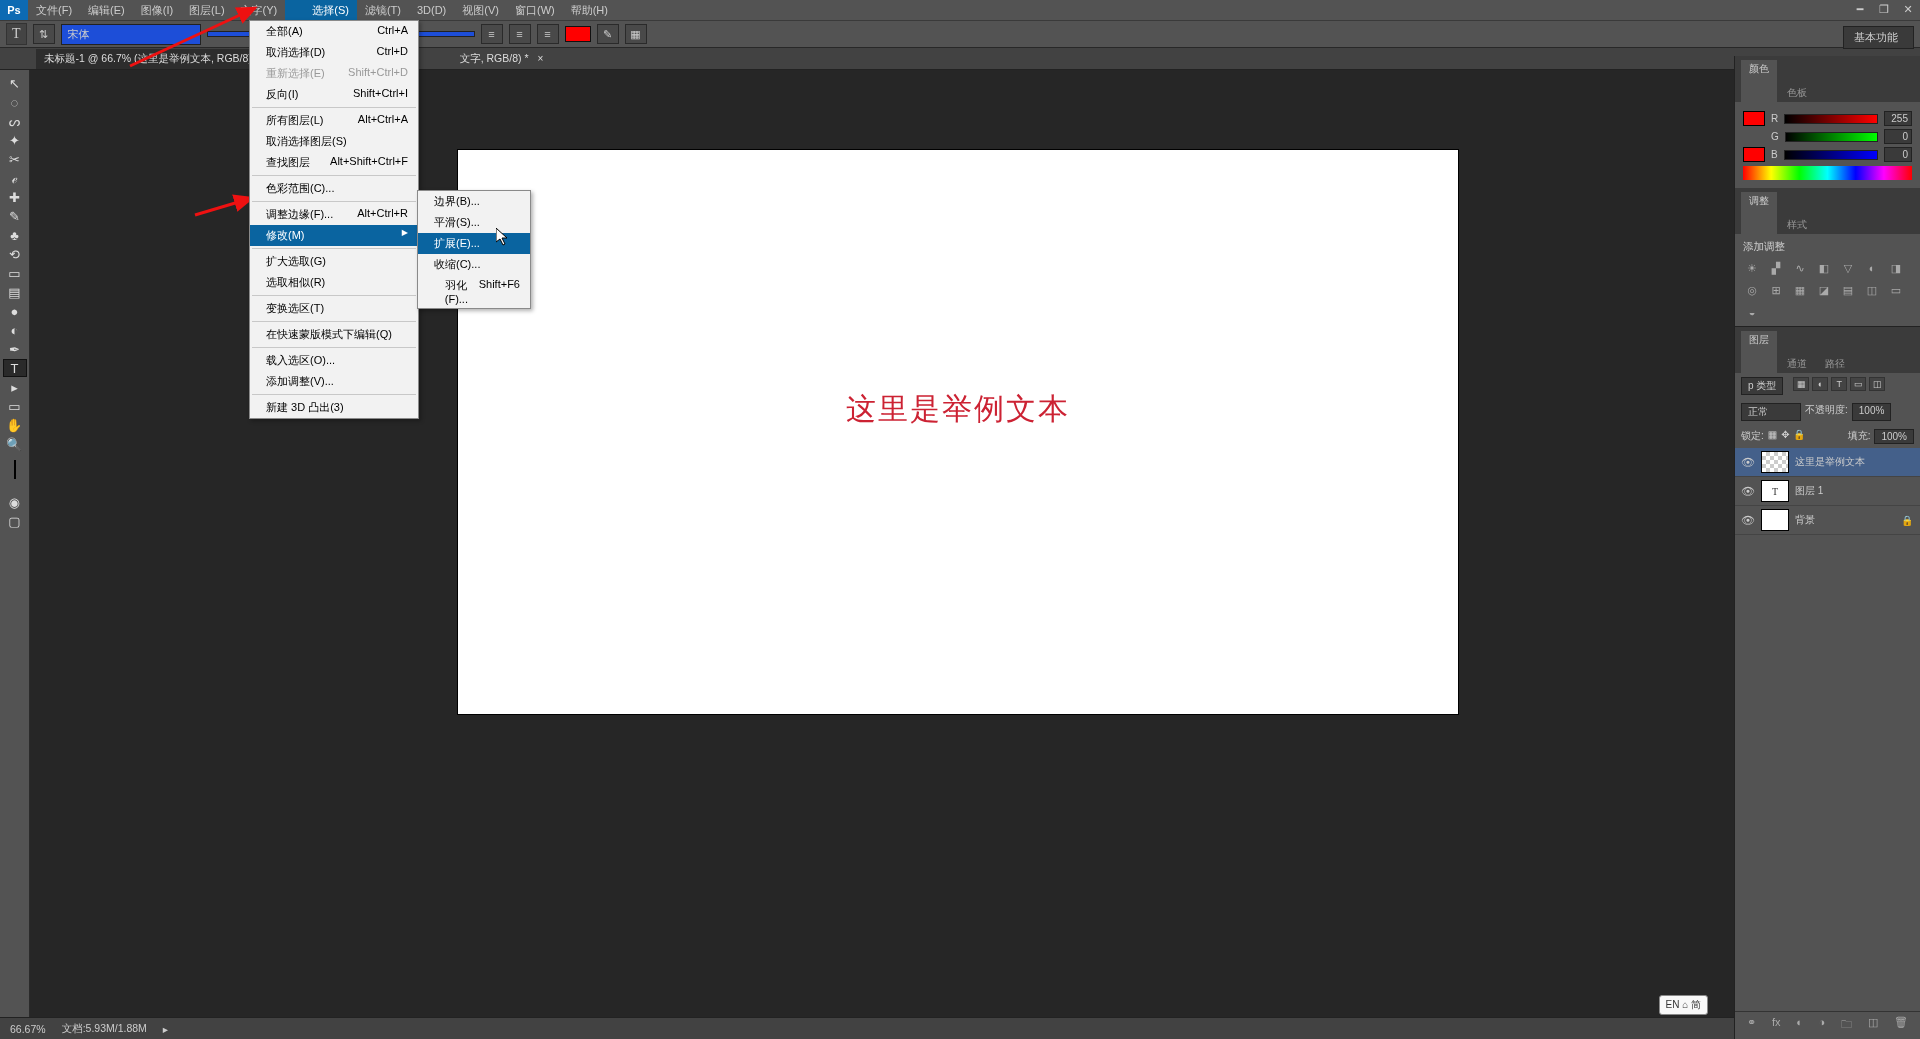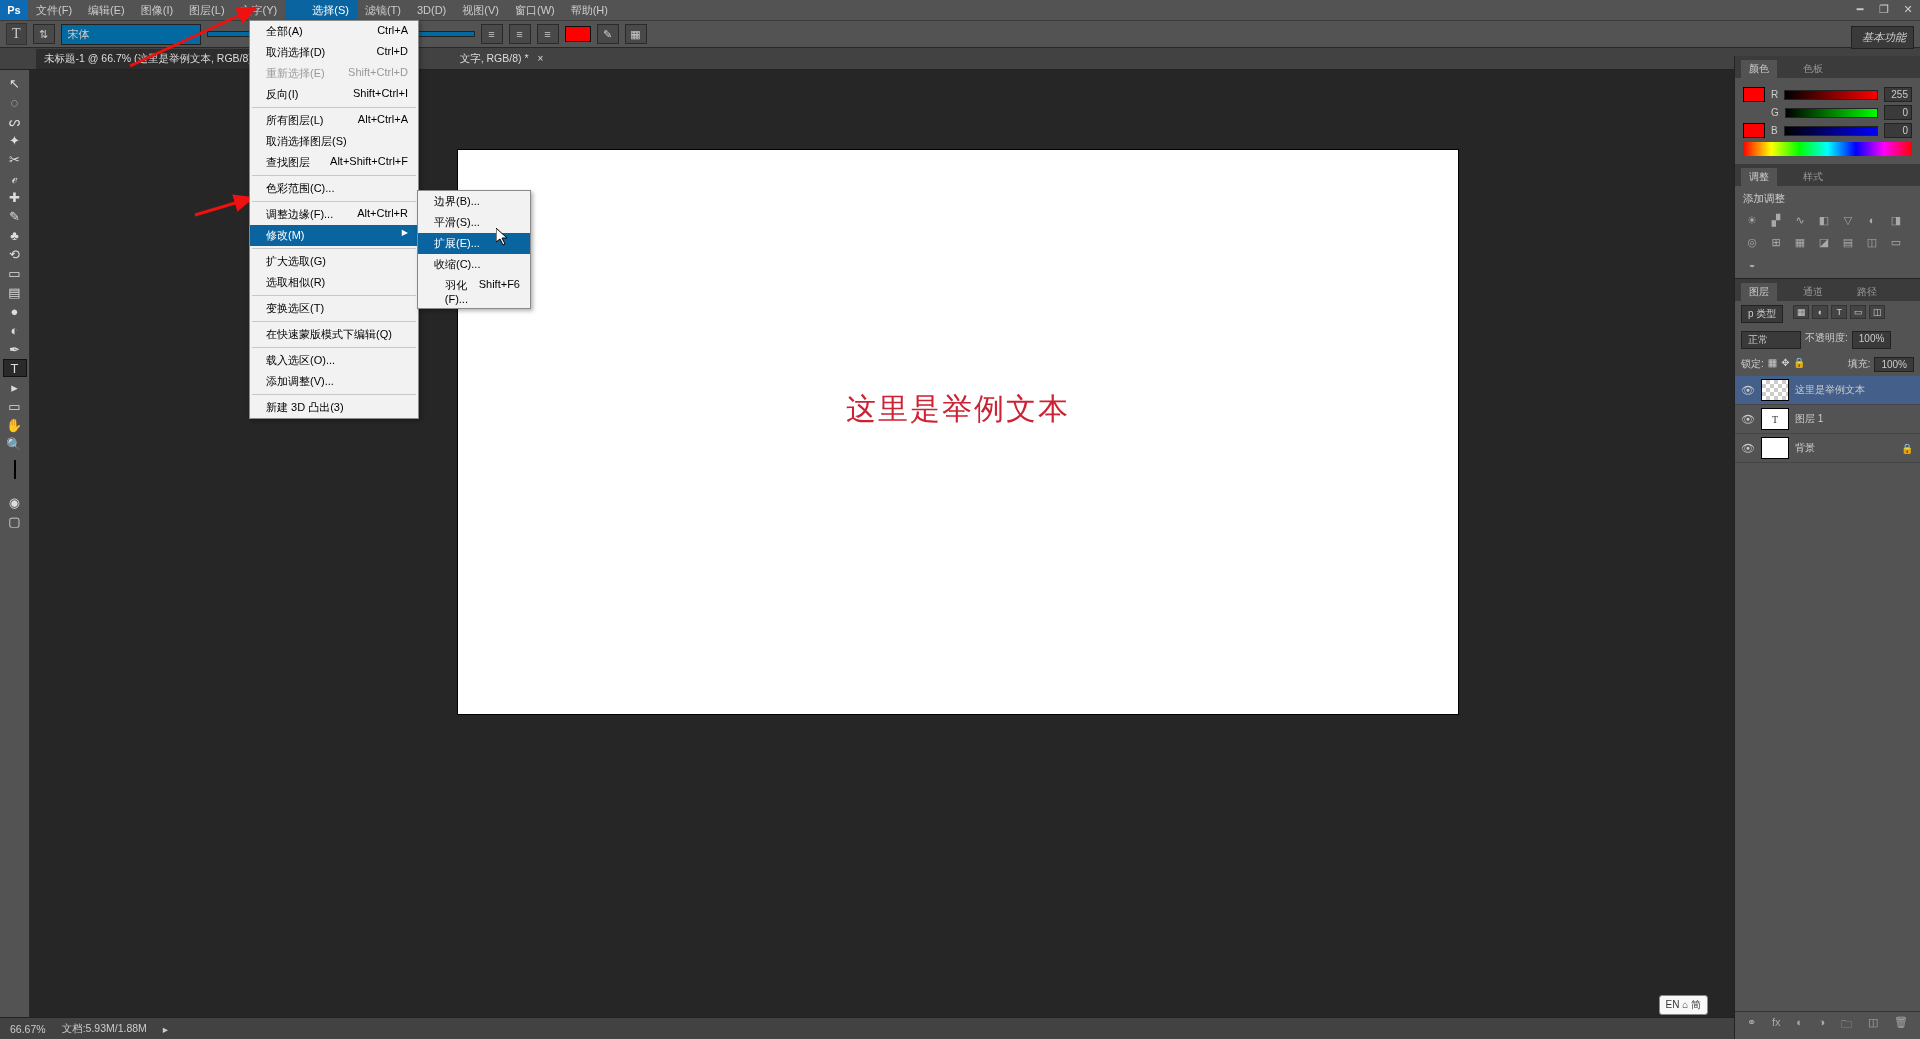--- a/index.html
+++ b/index.html
@@ -5,42 +5,42 @@
 * { margin: 0; padding: 0; box-sizing: border-box; font-family: "Microsoft YaHei", sans-serif; }
 body { background: #535353; color: #ccc; width: 1920px; height: 1039px; overflow: hidden; position: relative; user-select: none; }
 .menubar { display: flex; align-items: center; background: #535353; height: 20px; font-size: 11px; }
 .menubar .logo { width: 28px; height: 20px; display: flex; align-items: center; justify-content: center; background: #0d6ab3; color: #fff; font-weight: bold; font-size: 11px; }
 .menubar .menu-item { padding: 3px 8px; cursor: default; }
 .menubar .menu-item.active { background: #0a64a0; color: #fff; padding-left: 27px; }
 .win-controls { position: absolute; right: 0; top: 0; display: flex; }
 .win-controls span { width: 24px; height: 18px; display: flex; align-items: center; justify-content: center; font-size: 11px; }
 .optbar { display: flex; align-items: center; background: #535353; height: 28px; border-top: 1px solid #3a3a3a; border-bottom: 1px solid #282828; padding-left: 6px; gap: 6px; font-size: 11px; }
 .optbar .tool-ind { border: 1px solid #333; padding: 2px 5px; background: #444; font-family: serif; font-size: 14px; }
-.optbar .sel { background: #0369a1; border: 1px solid #222; padding: 2px 6px; min-width: 80px; }
+.optbar .sel { background: #1d4ed8; border: 1px solid #222; padding: 2px 6px; min-width: 80px; }
 .optbar .swatch { width: 26px; height: 16px; background: #ff0000; border: 1px solid #111; }
 .optbar .ico { width: 22px; height: 20px; display: flex; align-items: center; justify-content: center; border: 1px solid #2a2a2a; background: #494949; }
-.workspace-btn { position: absolute; right: 6px; top: 26px; background: #3a3a3a; border: 1px solid #222; padding: 3px 7px 3px 10px; font-size: 11px; font-style: italic; }
+.workspace-btn { position: absolute; right: 6px; top: 26px; background: #3a3a3a; border: 1px solid #222; padding: 3px 15px 3px 10px; font-size: 11px; }
 .tabbar { display: flex; align-items: center; background: #424242; height: 22px; padding-left: 36px; font-size: 10.5px; border-bottom: 1px solid #222; }
 .tabbar .tab { padding: 3px 8px; color: #ddd; position: relative; }
 .tabbar .tab.active { background: #2d2d2d; }
 .tabbar .tab .x { margin-left: 6px; font-size: 10px; }
 .main { position: absolute; top: 70px; left: 0; right: 0; bottom: 22px; display: flex; }
 .toolcol { width: 30px; background: #535353; border-right: 1px solid #2a2a2a; display: flex; flex-direction: column; align-items: center; padding-top: 4px; gap: 1px; }
 .toolcol .t { width: 24px; height: 18px; display: flex; align-items: center; justify-content: center; font-size: 13px; color: #ddd; }
 .toolcol .t.sel { background: #2a2a2a; box-shadow: inset 0 0 0 1px #111; }
 .toolcol .fg { width: 18px; height: 18px; background: #ff0000; border: 1px solid #000; margin-top: 6px; position: relative; }
 .canvas-area { flex: 1; background: #262626; display: flex; align-items: flex-start; justify-content: center; padding-top: 80px; position: relative; }
 .canvas { background: #fff; width: 1000px; height: 564px; box-shadow: 0 0 0 1px #000; position: relative; }
 .canvas-text { position: absolute; left: 50%; top: 46%; transform: translate(-50%, -50%); font-family: "SimSun", serif; font-size: 30px; color: #c23; letter-spacing: 2px; }
 .right-rail { width: 34px; background: #424242; border-left: 1px solid #2a2a2a; display: flex; flex-direction: column; align-items: center; gap: 14px; padding-top: 10px; font-size: 14px; color: #bbb; }
 .panels { width: 186px; background: #535353; border-left: 1px solid #222; display: flex; flex-direction: column; font-size: 10.5px; }
 .panels-outer { position: absolute; right: 0; top: 56px; width: 186px; bottom: 0; z-index: 5; }
-.panel-tabs { background: #3b3b3b; display: flex; padding: 4px 6px 0; gap: 18px; }
+.panel-tabs { background: #3b3b3b; display: flex; padding: 4px 6px 0; gap: 2px; }
 .panel-tabs span { padding: 2px 8px; background: #535353; font-size: 10px; }
-.panel-tabs span.inactive { background: transparent; color: #999; }
+.panel-tabs span.inactive { background: transparent; color: #999; margin-top: 24px; }
 .color-panel { padding: 6px 8px 4px; }
 .clr-row { display: flex; align-items: center; gap: 6px; margin: 3px 0; font-size: 10px; }
 .clr-row .sw { width: 22px; height: 15px; border: 1px solid #000; }
 .clr-row .bar { flex: 1; height: 10px; background: linear-gradient(to right, #000, #f00); border: 1px solid #222; }
 .clr-row .bar.g { background: linear-gradient(to right, #000, #0f0); }
 .clr-row .bar.b { background: linear-gradient(to right, #000, #00f); }
 .clr-row .val { width: 28px; background: #3a3a3a; border: 1px solid #222; text-align: right; padding: 1px 3px; }
 .spectrum { height: 14px; background: linear-gradient(to right, red, yellow, lime, cyan, blue, magenta, red); margin: 4px 0; }
 .adjust-panel { padding: 6px 8px; }
 .adjust-panel .title { margin-bottom: 6px; }

